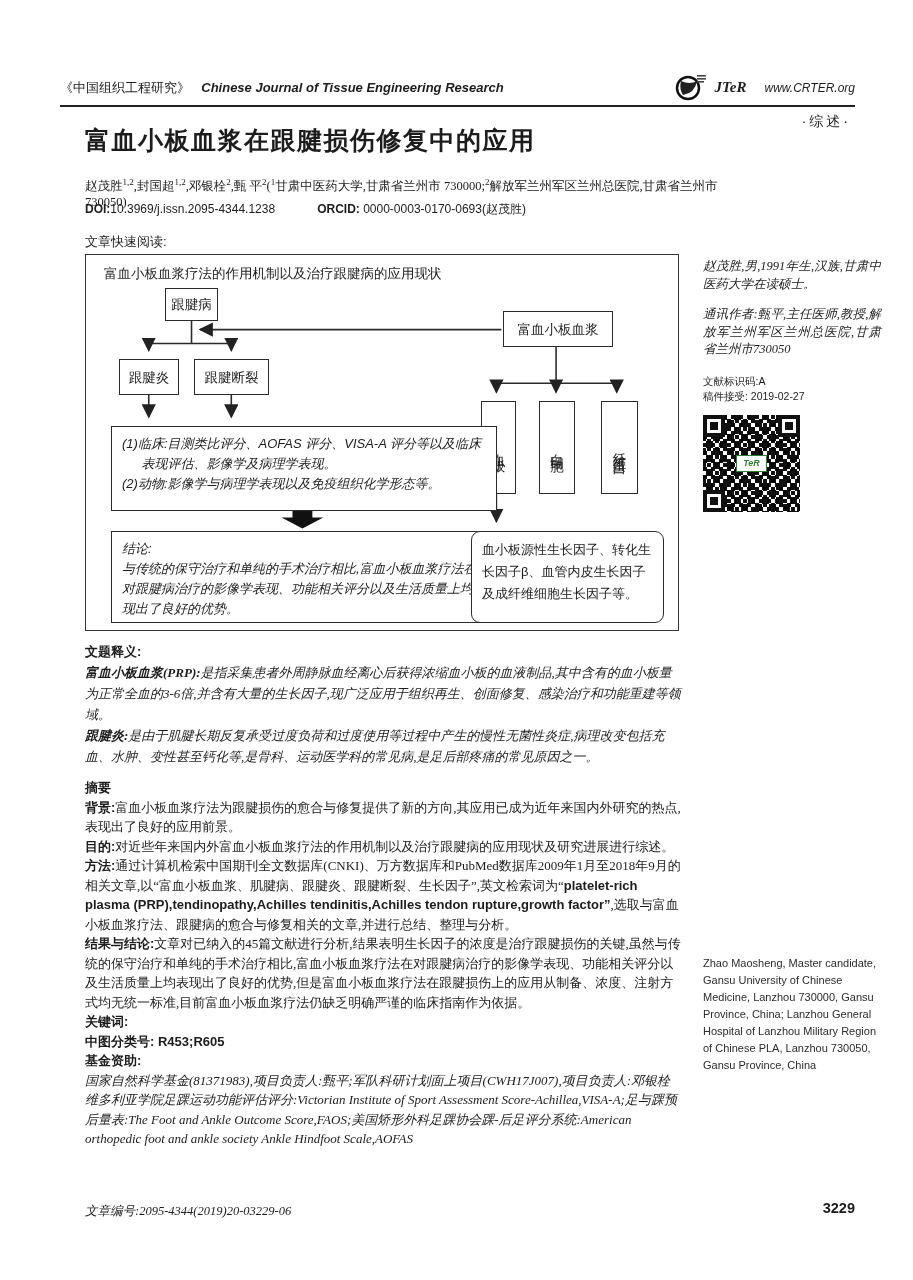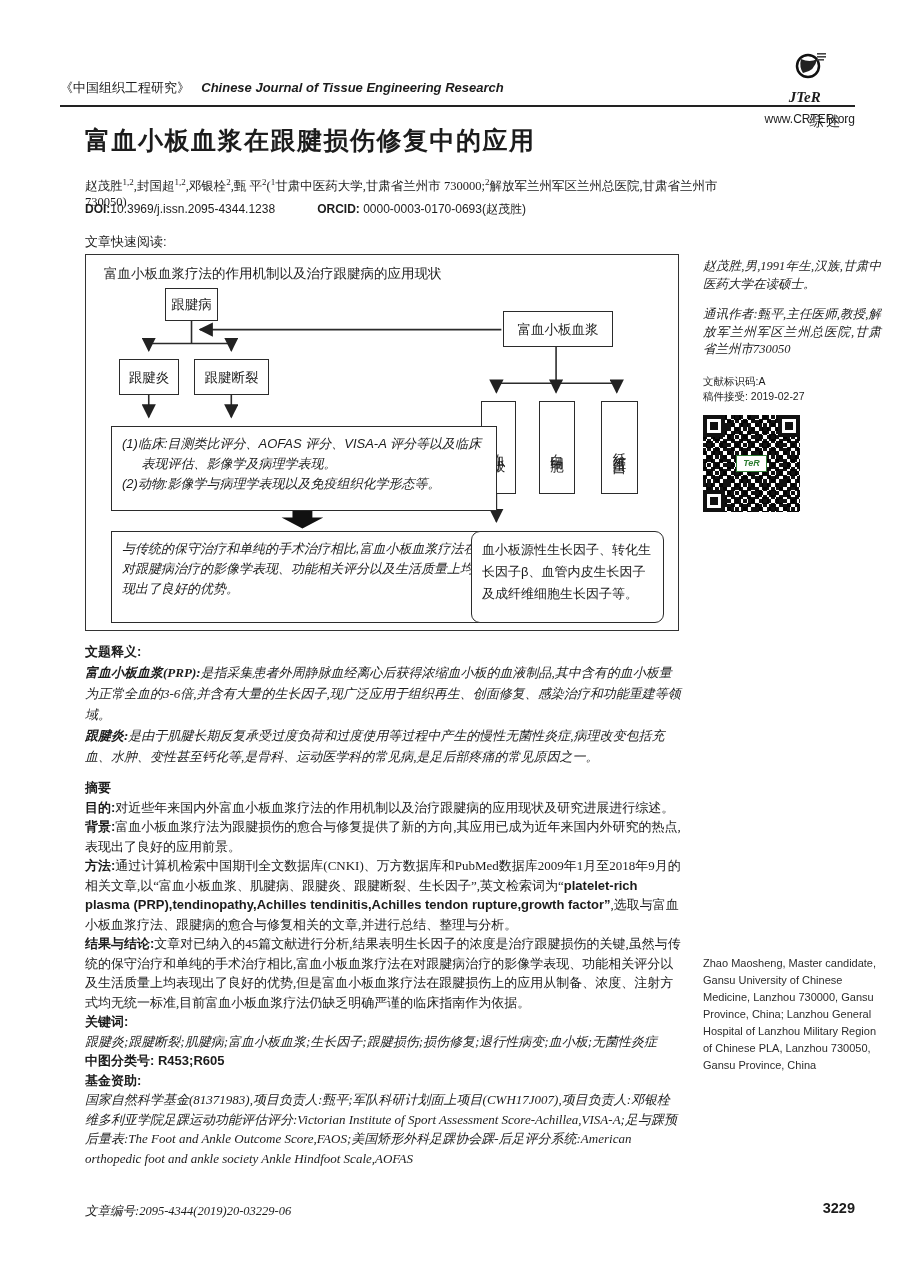--- a/index.html
+++ b/index.html
@@ -13,23 +13,23 @@
   .kai  { font-style:italic; font-family:"Liberation Serif","DejaVu Serif",serif; }
 
   
   .header{
     position:absolute; left:60px; top:70px; width:795px; height:37px;
     border-bottom:2px solid #222; display:flex; justify-content:space-between; align-items:center;
   }
   .journal-name{ font-size:13px; }
   .journal-name .cn{ font-family:"Liberation Sans",sans-serif; }
   .journal-name .en{ font-style:italic; font-weight:bold; font-family:"Liberation Sans",sans-serif; margin-left:8px; }
-  .logo-wrap{ display:flex; align-items:center; gap:6px;flex-direction:column; }
+  .logo-wrap{ display:flex; align-items:center; gap:18px; }
   .logo-mono{ font-style:italic; font-weight:bold; font-size:15px; letter-spacing:0; margin-left:-10px; }
-  .site-link{ font-size:12px; color:#1c1c1c; text-decoration:none; font-family:"Liberation Sans",sans-serif; }
+  .site-link{ font-style:italic; font-size:12px; color:#1c1c1c; text-decoration:none; font-family:"Liberation Sans",sans-serif; }
   .category{ position:absolute; right:62px; top:113px; font-size:14px; letter-spacing:3px; font-family:"Liberation Sans",sans-serif; }
 
   
   .title{ position:absolute; left:85px; top:124px; font-size:25px; font-weight:bold; letter-spacing:1.5px; font-family:"Liberation Sans",sans-serif; }
   .authors{ position:absolute; left:85px; top:177px; width:640px; font-size:12.5px; }
   .authors sup{ font-size:9px; }
   .doi-line{ position:absolute; left:85px; top:201px; font-size:12px; font-family:"Liberation Sans",sans-serif; }
   .doi-line b{ font-weight:bold; }
   .doi-line .gap{ display:inline-block; width:42px; }
 
@@ -147,40 +147,40 @@
     <div class="node" style="left:33px; top:104px; width:60px; height:36px;">跟腱炎</div>
     <div class="node" style="left:108px; top:104px; width:75px; height:36px;">跟腱断裂</div>
     <div class="node vtext" style="left:395px; top:146px; width:35px; height:93px;">血小板</div>
     <div class="node vtext" style="left:453px; top:146px; width:36px; height:93px;">白细胞</div>
     <div class="node vtext" style="left:515px; top:146px; width:37px; height:93px;">纤维蛋白</div>
     <div class="node textbox kai" style="left:25px; top:171px; width:386px; height:85px; display:block;">
       <div class="hang">(1)临床:目测类比评分、AOFAS 评分、VISA-A 评分等以及临床表现评估、影像学及病理学表现。</div>
       <div class="hang">(2)动物:影像学与病理学表现以及免疫组织化学形态等。</div>
     </div>
     <div class="node textbox kai" style="left:25px; top:276px; width:386px; height:92px; display:block;">
+      <div>结论:</div>
       <div>与传统的保守治疗和单纯的手术治疗相比,富血小板血浆疗法在对跟腱病治疗的影像学表现、功能相关评分以及生活质量上均表现出了良好的优势。</div>
     </div>
     <div class="node textbox" style="left:385px; top:276px; width:193px; height:92px; display:block; line-height:22px;border-radius:9px;">血小板源性生长因子、转化生长因子β、血管内皮生长因子及成纤维细胞生长因子等。</div>
   </div>
 
   <div class="main-col">
     <div class="defs">
       <div class="sec-label">文题释义:</div>
       <p><span class="term">富血小板血浆(PRP):</span><span>是指采集患者外周静脉血经离心后获得浓缩血小板的血液制品,其中含有的血小板量为正常全血的3-6倍,并含有大量的生长因子,现广泛应用于组织再生、创面修复、感染治疗和功能重建等领域。</span></p>
       <p><span class="term">跟腱炎:</span><span>是由于肌腱长期反复承受过度负荷和过度使用等过程中产生的慢性无菌性炎症,病理改变包括充血、水肿、变性甚至钙化等,是骨科、运动医学科的常见病,是足后部疼痛的常见原因之一。</span></p>
     </div>
 
     <div class="abs">
       <div class="sec-label">摘要</div>
+      <p><span class="lbl">背景:</span><span>富血小板血浆疗法为跟腱损伤的愈合与修复提供了新的方向,其应用已成为近年来国内外研究的热点,表现出了良好的应用前景。</span></p>
       <p><span class="lbl">目的:</span><span>对近些年来国内外富血小板血浆疗法的作用机制以及治疗跟腱病的应用现状及研究进展进行综述。</span></p>
-      <p><span class="lbl">背景:</span><span>富血小板血浆疗法为跟腱损伤的愈合与修复提供了新的方向,其应用已成为近年来国内外研究的热点,表现出了良好的应用前景。</span></p>
       <p><span class="lbl">方法:</span><span>通过计算机检索中国期刊全文数据库(CNKI)、万方数据库和PubMed数据库2009年1月至2018年9月的相关文章,以“富血小板血浆、肌腱病、跟腱炎、跟腱断裂、生长因子”,英文检索词为“</span><span class="bold-en">platelet-rich plasma (PRP),tendinopathy,Achilles tendinitis,Achilles tendon rupture,growth factor”</span><span>,选取与富血小板血浆疗法、跟腱病的愈合与修复相关的文章,并进行总结、整理与分析。</span></p>
       <p><span class="lbl">结果与结论:</span><span>文章对已纳入的45篇文献进行分析,结果表明生长因子的浓度是治疗跟腱损伤的关键,虽然与传统的保守治疗和单纯的手术治疗相比,富血小板血浆疗法在对跟腱病治疗的影像学表现、功能相关评分以及生活质量上均表现出了良好的优势,但是富血小板血浆疗法在跟腱损伤上的应用从制备、浓度、注射方式均无统一标准,目前富血小板血浆疗法仍缺乏明确严谨的临床指南作为依据。</span></p>
       <p class="lbl sec-label">关键词:</p>
-      <p class="kw-text">跟腱炎;跟腱断裂;肌腱病;富血小板血浆;生长因子;跟腱损伤;损伤修复;退行性病变;血小板;无菌性炎症</p>
       <p class="clc-line"><span>中图分类号:</span> <span>R453;R605</span></p>
       <p class="sec-label">基金资助:</p>
       <p class="fund-text">国家自然科学基金(81371983),项目负责人:甄平;军队科研计划面上项目(CWH17J007),项目负责人:邓银栓</p>
       <p class="abbr-text">维多利亚学院足踝运动功能评估评分:Victorian Institute of Sport Assessment Score-Achillea,VISA-A;足与踝预后量表:The Foot and Ankle Outcome Score,FAOS;美国矫形外科足踝协会踝-后足评分系统:American orthopedic foot and ankle society Ankle Hindfoot Scale,AOFAS</p>
     </div>
   </div>
 
   <div class="sidebar-top">
     <div class="sb-bio">赵茂胜,男,1991年生,汉族,甘肃中医药大学在读硕士。</div>
     <div class="sb-corr">通讯作者:甄平,主任医师,教授,解放军兰州军区兰州总医院,甘肃省兰州市730050</div>

